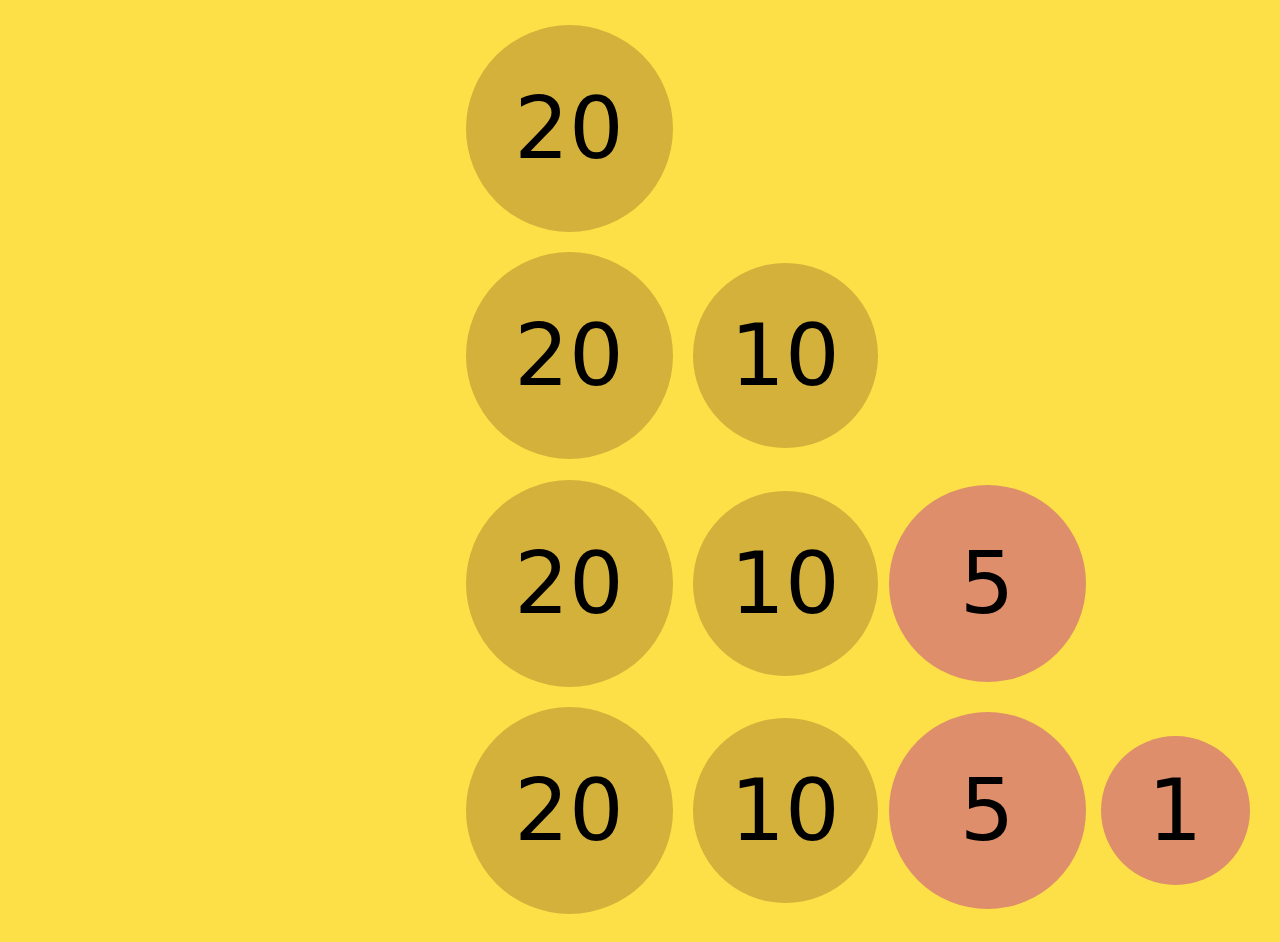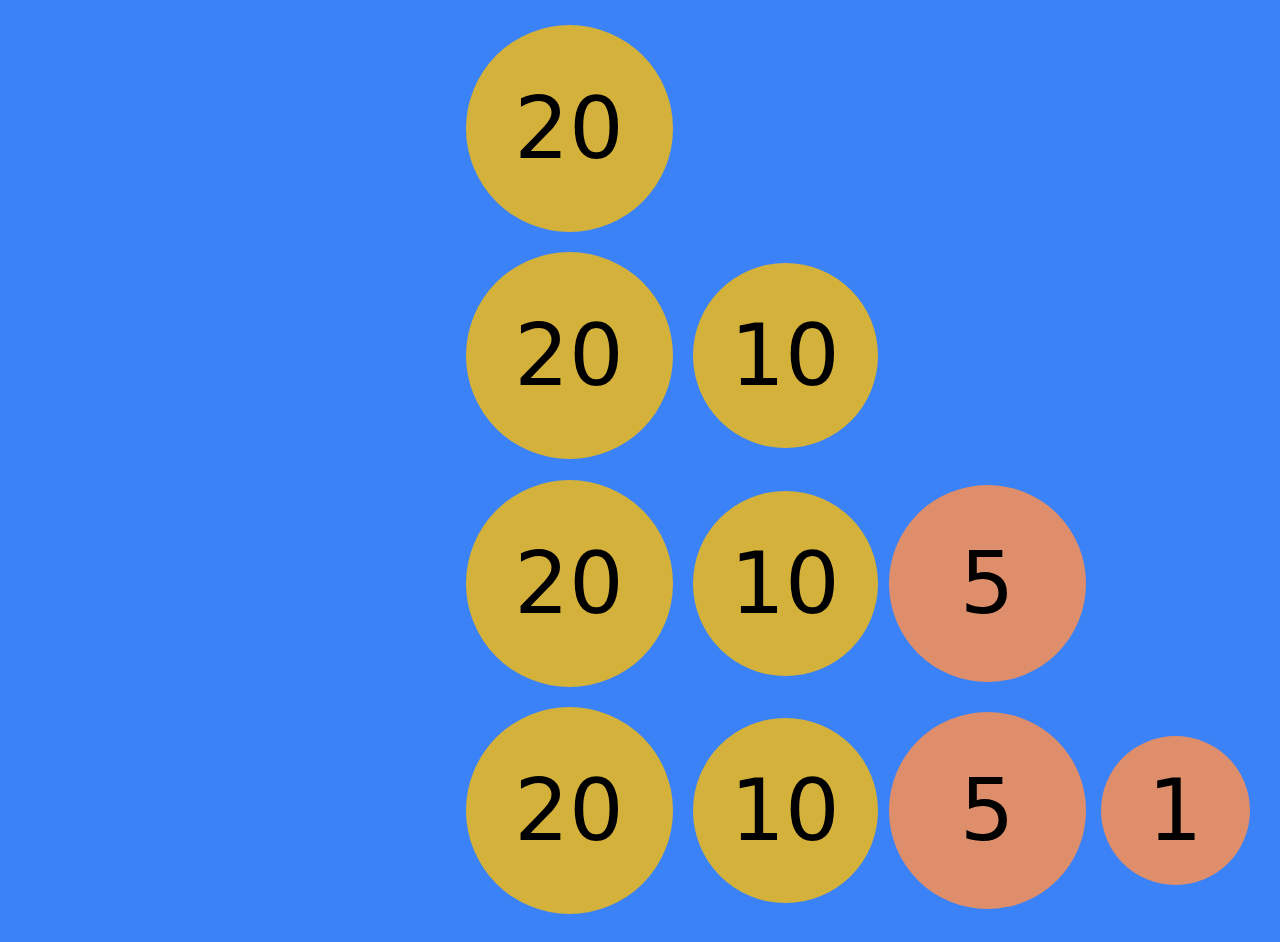--- a/index.html
+++ b/index.html
@@ -34,21 +34,21 @@
     font-weight: 400;
     line-height: 1;
     letter-spacing: 0;
     white-space: nowrap;
     -webkit-font-smoothing: antialiased;
   }
 </style>
 </head>
 <body style="background: rgb(0, 0, 0);">
 
-<div id="stage" style="width: 1280px; height: 942px; background: #3b82f6;">
+<div id="stage" style="width: 1280px; height: 942px; background: #fde047;">
     <div style="position: absolute; left: 0px; top: 0px; width: 100%; height: 100%;">
       <div class="bubble" style="width: 207px; height: 207px; left: 465.5px; top: 24.5px; background: rgb(212, 177, 58);">
         <span class="bubble-label" style="font-size: 86px; color: rgb(0, 0, 0);">20</span>
       </div>
     </div>
     <div style="position: absolute; left: 0px; top: 0px; width: 100%; height: 100%;">
       <div class="bubble" style="width: 207px; height: 207px; left: 465.5px; top: 251.5px; background: rgb(212, 177, 58);">
         <span class="bubble-label" style="font-size: 86px; color: rgb(0, 0, 0);">20</span>
       </div>
       <div class="bubble" style="width: 185px; height: 185px; left: 692.5px; top: 262.5px; background: rgb(212, 177, 58);">

